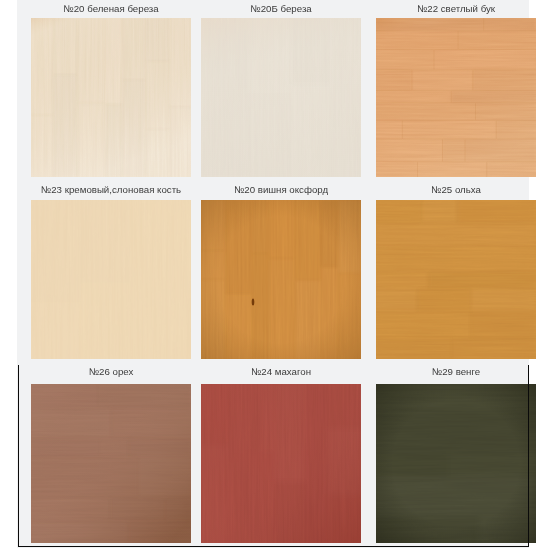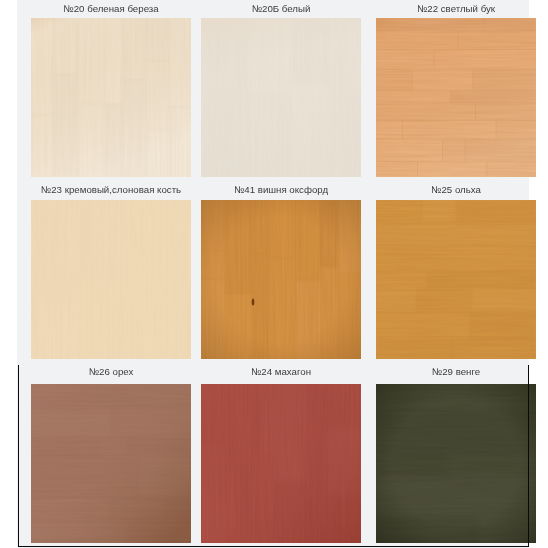--- a/index.html
+++ b/index.html
@@ -103,21 +103,21 @@
                   <rect x="114.4" y="110.86" width="23.88" height="0.7" fill="#c5a97f"></rect>
                   <rect x="114.04" y="0" width="0.7" height="159" fill="#c5a97f"></rect>
                   <rect x="138.3" y="88.45" width="21.74" height="0.7" fill="#c5a97f"></rect>
                   <rect x="137.91" y="0" width="0.7" height="159" fill="#c5a97f"></rect>
                 </g>
               </g>
             </svg>
 </div>
         </div>
 <div class="cell c1">
-<div class="cell-label">№20Б белый</div>
+<div class="cell-label">№20Б береза</div>
 <div class="cell-img">
 <svg width="160" height="159" viewBox="0 0 160 159" xmlns="http://www.w3.org/2000/svg">
               <defs>
                 <filter id="g1" x="0" y="0" width="100%" height="100%" color-interpolation-filters="sRGB" filterUnits="objectBoundingBox">
                   <feTurbulence type="fractalNoise" baseFrequency="0.45 0.012" numOctaves="3" seed="23" result="t"></feTurbulence>
                   <feColorMatrix in="t" type="matrix" values="0 0 0 0 0  0 0 0 0 0  0 0 0 0 0  0.035 0.016 0.006 0 0.006" result="a"></feColorMatrix>
                   <feFlood flood-color="#a59a84" result="f"></feFlood>
                   <feComposite in="f" in2="a" operator="in" result="g"></feComposite>
                   <feBlend in="SourceGraphic" in2="g" mode="multiply"></feBlend>
                 </filter>
@@ -251,21 +251,21 @@
                   <rect x="0.0" y="102.5" width="49.78" height="56.49" fill="#f2ddbb"></rect>
                   <rect x="49.8" y="0.0" width="48.84" height="82.54" fill="#f1dcba"></rect>
                   <rect x="49.8" y="82.5" width="48.84" height="76.46" fill="#f2ddba"></rect>
                   <rect x="98.6" y="0.0" width="61.38" height="159.00" fill="#f2ddba"></rect>
                 </g>
               </g>
             </svg>
 </div>
         </div>
 <div class="cell c1">
-<div class="cell-label">№41 вишня оксфорд</div>
+<div class="cell-label">№20 вишня оксфорд</div>
 <div class="cell-img">
 <svg width="160" height="159" viewBox="0 0 160 159" xmlns="http://www.w3.org/2000/svg">
               <defs>
                 <filter id="g4" x="0" y="0" width="100%" height="100%" color-interpolation-filters="sRGB" filterUnits="objectBoundingBox">
                   <feTurbulence type="fractalNoise" baseFrequency="0.5 0.013" numOctaves="4" seed="53" result="t"></feTurbulence>
                   <feColorMatrix in="t" type="matrix" values="0 0 0 0 0  0 0 0 0 0  0 0 0 0 0  0.09 0.045 0.016 0 0.011" result="a"></feColorMatrix>
                   <feFlood flood-color="#7d4a12" result="f"></feFlood>
                   <feComposite in="f" in2="a" operator="in" result="g"></feComposite>
                   <feBlend in="SourceGraphic" in2="g" mode="multiply"></feBlend>
                 </filter>

